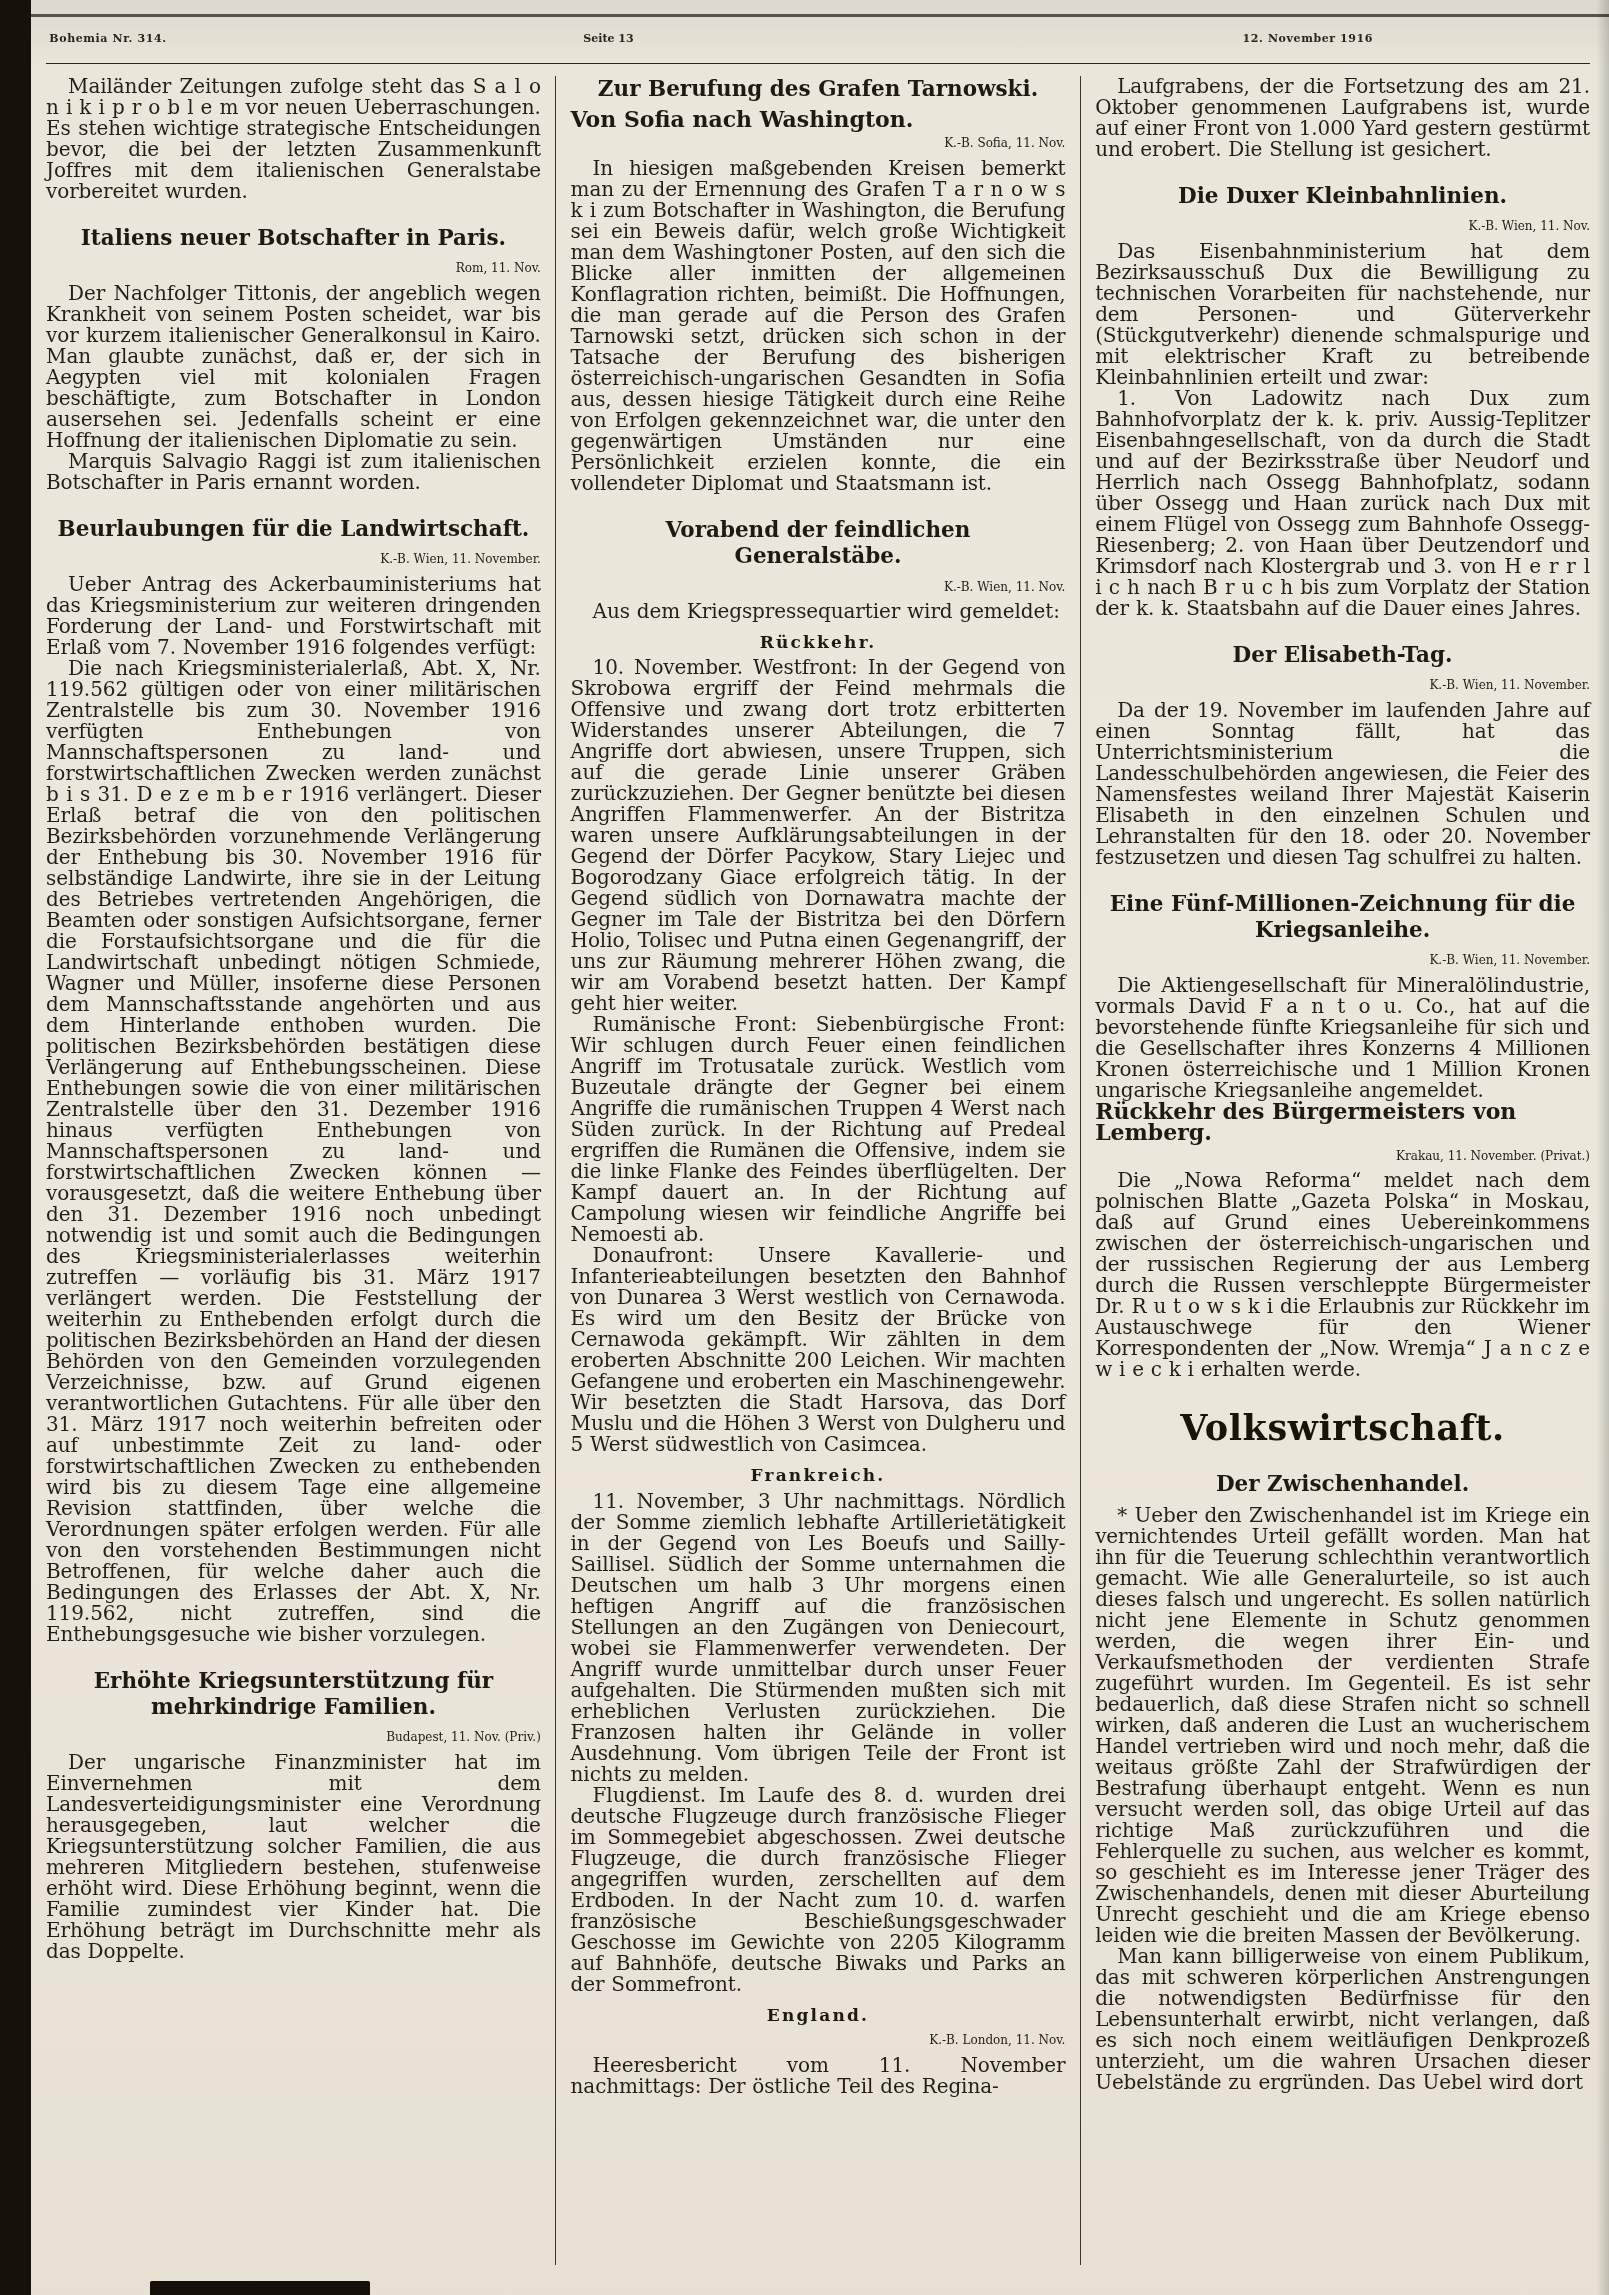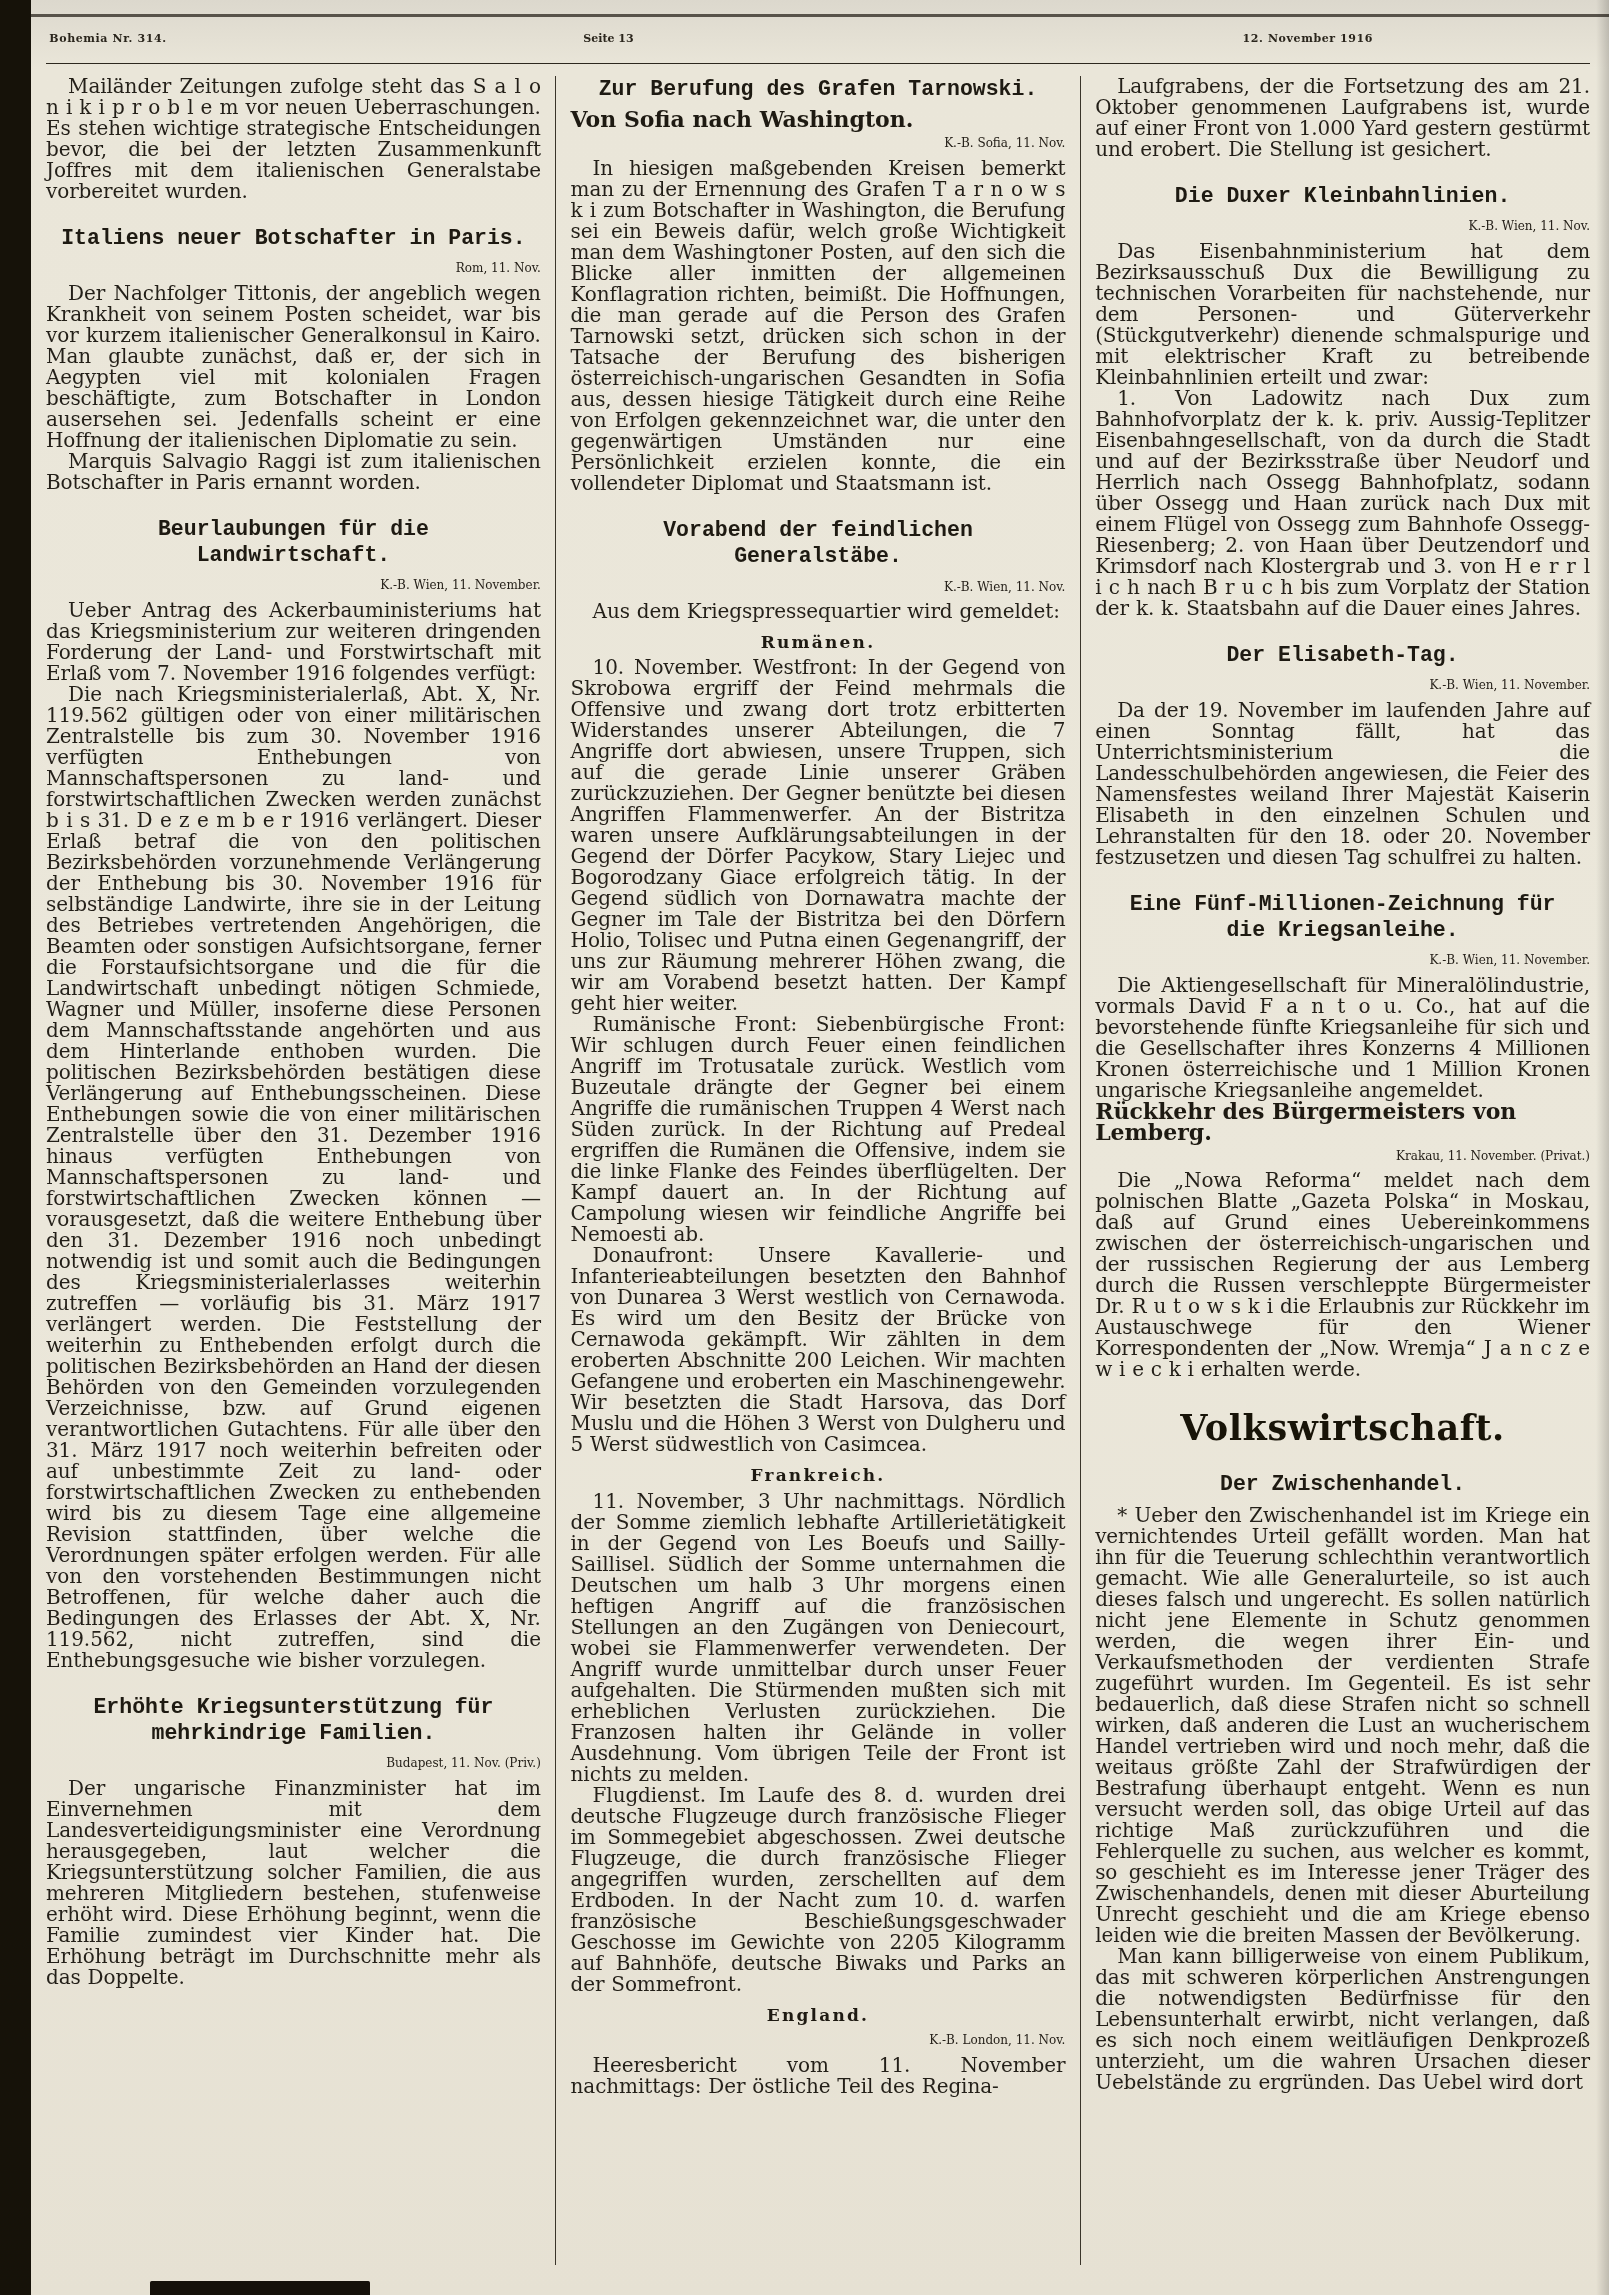--- a/index.html
+++ b/index.html
@@ -37,21 +37,21 @@
     text-align:justify;text-indent:22px;
     color:#231f18;letter-spacing:-0.1px;
     word-spacing:0.6px;
   }
   .dateline{
     font-size:12px;line-height:20px;text-align:right;
     margin:2.2px 0 4.4px 0;color:#26211a;
   }
   .h2{
     font-size:21.5px;line-height:26px;font-weight:bold;text-align:center;
-    margin:23px 10px 7.7px 10px;color:#1e1a12;font-family:Liberation Mono, monospace;
+    margin:23px 10px 7.7px 10px;color:#1e1a12;
   }
   .sub{
     font-size:22px;line-height:21px;font-weight:bold;text-align:left;
     margin:0 0 3.3px 0;color:#1e1a12;
   }
   .center{
     font-size:17px;line-height:21px;font-weight:bold;text-align:center;
     letter-spacing:2.2px;margin:10px 0 4.4px 0;color:#1e1a12;
   }
   .h1{
@@ -94,21 +94,21 @@
         </div>
         <div class="vrule"></div>
         <div class="col">
           <h2 class="h2">Zur Berufung des Grafen Tarnowski.</h2>
           <h3 class="sub">Von Sofia nach Washington.</h3>
           <p class="dateline">K.-B. Sofia, 11. Nov.</p>
           <p class="p">In hiesigen maßgebenden Kreisen bemerkt man zu der Ernennung des Grafen T a r n o w s k i zum Botschafter in Washington, die Berufung sei ein Beweis dafür, welch große Wichtigkeit man dem Washingtoner Posten, auf den sich die Blicke aller inmitten der allgemeinen Konflagration richten, beimißt. Die Hoffnungen, die man gerade auf die Person des Grafen Tarnowski setzt, drücken sich schon in der Tatsache der Berufung des bisherigen österreichisch-ungarischen Gesandten in Sofia aus, dessen hiesige Tätigkeit durch eine Reihe von Erfolgen gekennzeichnet war, die unter den gegenwärtigen Umständen nur eine Persönlichkeit erzielen konnte, die ein vollendeter Diplomat und Staatsmann ist.</p>
           <h2 class="h2">Vorabend der feindlichen Generalstäbe.</h2>
           <p class="dateline">K.-B. Wien, 11. Nov.</p>
           <p class="p">Aus dem Kriegspressequartier wird gemeldet:</p>
-          <p class="center">Rumänen.</p>
+          <p class="center">Rückkehr.</p>
           <p class="p">10. November. Westfront: In der Gegend von Skrobowa ergriff der Feind mehrmals die Offensive und zwang dort trotz erbitterten Widerstandes unserer Abteilungen, die 7 Angriffe dort abwiesen, unsere Truppen, sich auf die gerade Linie unserer Gräben zurückzuziehen. Der Gegner benützte bei diesen Angriffen Flammenwerfer. An der Bistritza waren unsere Aufklärungsabteilungen in der Gegend der Dörfer Pacykow, Stary Liejec und Bogorodzany Giace erfolgreich tätig. In der Gegend südlich von Dornawatra machte der Gegner im Tale der Bistritza bei den Dörfern Holio, Tolisec und Putna einen Gegenangriff, der uns zur Räumung mehrerer Höhen zwang, die wir am Vorabend besetzt hatten. Der Kampf geht hier weiter.</p>
           <p class="p">Rumänische Front: Siebenbürgische Front: Wir schlugen durch Feuer einen feindlichen Angriff im Trotusatale zurück. Westlich vom Buzeutale drängte der Gegner bei einem Angriffe die rumänischen Truppen 4 Werst nach Süden zurück. In der Richtung auf Predeal ergriffen die Rumänen die Offensive, indem sie die linke Flanke des Feindes überflügelten. Der Kampf dauert an. In der Richtung auf Campolung wiesen wir feindliche Angriffe bei Nemoesti ab.</p>
           <p class="p">Donaufront: Unsere Kavallerie- und Infanterieabteilungen besetzten den Bahnhof von Dunarea 3 Werst westlich von Cernawoda. Es wird um den Besitz der Brücke von Cernawoda gekämpft. Wir zählten in dem eroberten Abschnitte 200 Leichen. Wir machten Gefangene und eroberten ein Maschinengewehr. Wir besetzten die Stadt Harsova, das Dorf Muslu und die Höhen 3 Werst von Dulgheru und 5 Werst südwestlich von Casimcea.</p>
           <p class="center">Frankreich.</p>
           <p class="p">11. November, 3 Uhr nachmittags. Nördlich der Somme ziemlich lebhafte Artillerietätigkeit in der Gegend von Les Boeufs und Sailly-Saillisel. Südlich der Somme unternahmen die Deutschen um halb 3 Uhr morgens einen heftigen Angriff auf die französischen Stellungen an den Zugängen von Deniecourt, wobei sie Flammenwerfer verwendeten. Der Angriff wurde unmittelbar durch unser Feuer aufgehalten. Die Stürmenden mußten sich mit erheblichen Verlusten zurückziehen. Die Franzosen halten ihr Gelände in voller Ausdehnung. Vom übrigen Teile der Front ist nichts zu melden.</p>
           <p class="p">Flugdienst. Im Laufe des 8. d. wurden drei deutsche Flugzeuge durch französische Flieger im Sommegebiet abgeschossen. Zwei deutsche Flugzeuge, die durch französische Flieger angegriffen wurden, zerschellten auf dem Erdboden. In der Nacht zum 10. d. warfen französische Beschießungsgeschwader Geschosse im Gewichte von 2205 Kilogramm auf Bahnhöfe, deutsche Biwaks und Parks an der Sommefront.</p>
           <p class="center">England.</p>
           <p class="dateline">K.-B. London, 11. Nov.</p>
           <p class="p">Heeresbericht vom 11. November nachmittags: Der östliche Teil des Regina-</p>
         </div>

